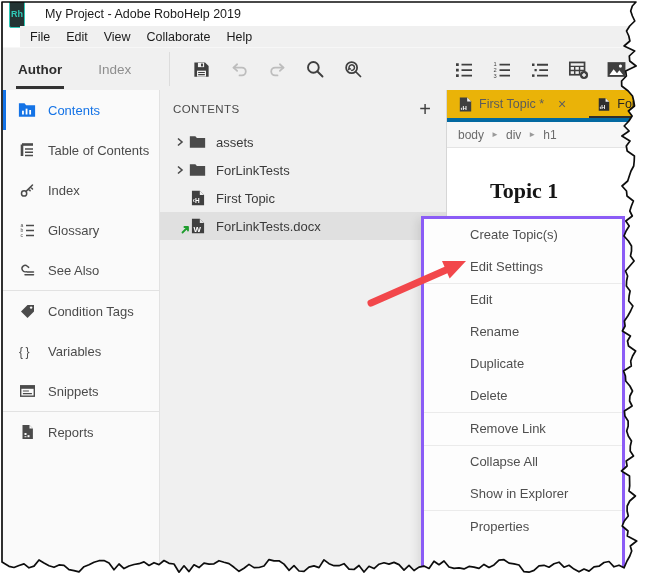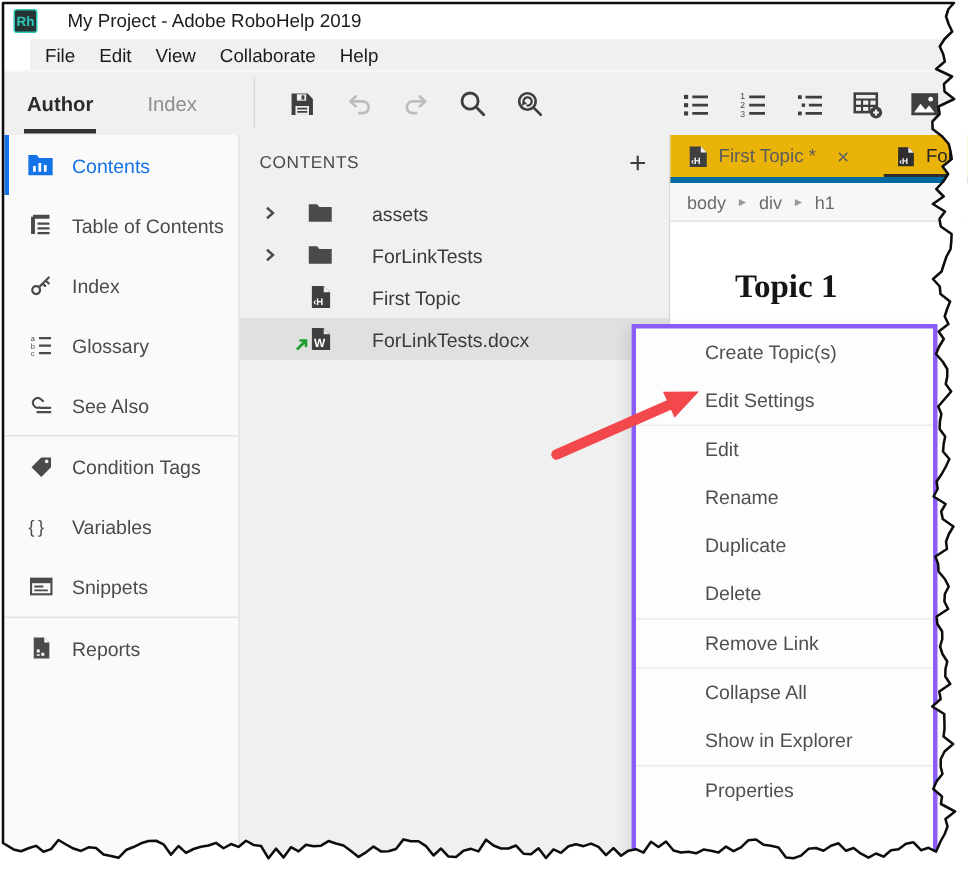--- a/index.html
+++ b/index.html
@@ -3,21 +3,21 @@
 <meta charset="utf-8">
 <style>
   html,body{margin:0;padding:0;background:#fff;}
   .page{position:relative;width:645px;height:582px;background:#fff;overflow:hidden;
         font-family:"Liberation Sans",sans-serif;-webkit-font-smoothing:antialiased;}
   .page *{box-sizing:border-box;}
 
   
   .titlebar{position:absolute;left:2px;top:2px;right:6px;height:24px;background:#fff;
             display:flex;align-items:center;padding-left:7px;}
-  .applogo{width:16px;height:16px;background:#243434;border:1.5px solid #2fc8b7;color:#2fc8b7;
+  .applogo{width:16px;height:28px;background:#243434;border:1.5px solid #2fc8b7;color:#2fc8b7;
            font-size:9px;font-weight:bold;display:flex;align-items:center;justify-content:center;
            border-radius:2px;flex:none;}
   .apptitle{margin-left:20px;font-size:12.5px;color:#1b1b1b;white-space:nowrap;}
 
   
   .menubar{position:absolute;left:20px;top:26px;right:6px;height:21px;background:#f0f0f0;
            display:flex;align-items:center;padding-left:2px;}
   .menu-item{font-size:12.5px;color:#1b1b1b;padding:0 8px;height:100%;display:flex;align-items:center;cursor:default;}
 
   
@@ -40,21 +40,21 @@
   .sb-item{height:40px;display:flex;align-items:center;position:relative;color:#4b4b4b;font-size:13px;cursor:default;}
   .sb-item .sb-ic{width:20px;margin:0 11px 0 14px;display:flex;align-items:center;justify-content:center;flex:none;}
   .sb-item.active{color:#1473e6;}
   .sb-item.active::before{content:"";position:absolute;left:0;top:0;bottom:0;width:3px;background:#1473e6;}
 
   .treepanel{position:absolute;left:160px;top:90px;bottom:0;width:287px;background:#f0f0f0;
              border-right:1px solid #d6d6d6;}
   .tree-head{height:38px;display:flex;align-items:center;justify-content:space-between;padding:0 15px 0 13px;}
   .tree-title{font-size:11.5px;letter-spacing:.4px;color:#4a4a4a;}
   .tree-add{font-size:20px;font-weight:300;color:#3f3f3f;line-height:20px;cursor:default;}
-  .tree-row{height:28px;display:flex;align-items:center;padding-left:11px;font-size:13px;color:#3a3a3a;cursor:default;gap:16px;}
+  .tree-row{height:28px;display:flex;align-items:center;padding-left:11px;font-size:13px;color:#3a3a3a;cursor:default;}
   .tree-row.selected{background:#e0e0e0;}
   .tw-exp{width:17px;display:flex;align-items:center;justify-content:center;flex:none;}
   .tw-ic{width:19px;display:flex;align-items:center;justify-content:center;flex:none;margin-right:9px;position:relative;}
   .link-badge{position:absolute;left:-7px;bottom:-3px;}
 
   .editor{position:absolute;left:447px;top:90px;right:0;bottom:0;display:flex;flex-direction:column;background:#fff;}
   .etabbar{height:32px;background:#eab308;border-bottom:4px solid #0369a1;display:flex;align-items:stretch;padding-left:3px;}
   .etab{position:relative;display:flex;align-items:center;gap:7px;padding:0 9px;font-size:12.5px;color:#5c5c5c;white-space:nowrap;cursor:default;}
   .etab .eclose{font-size:14px;color:#5f5f5f;margin-left:7px;line-height:1;}
   .etab.active{color:#262626;margin-left:14px;flex:1;overflow:hidden;}

